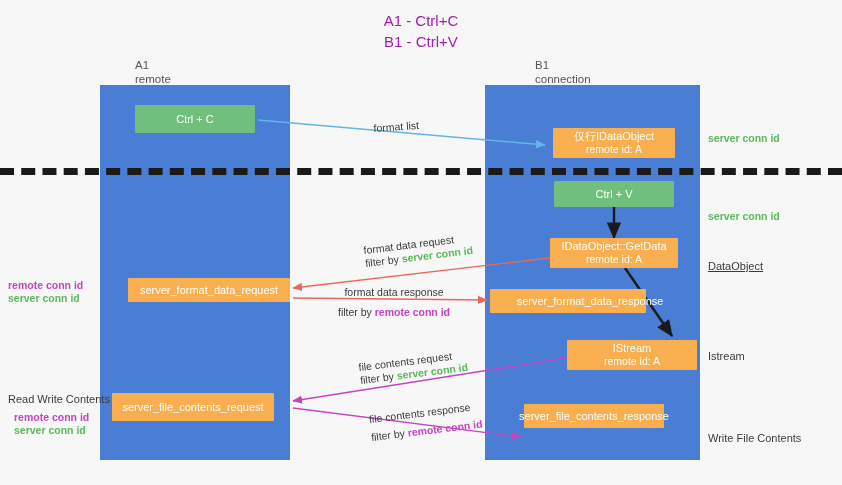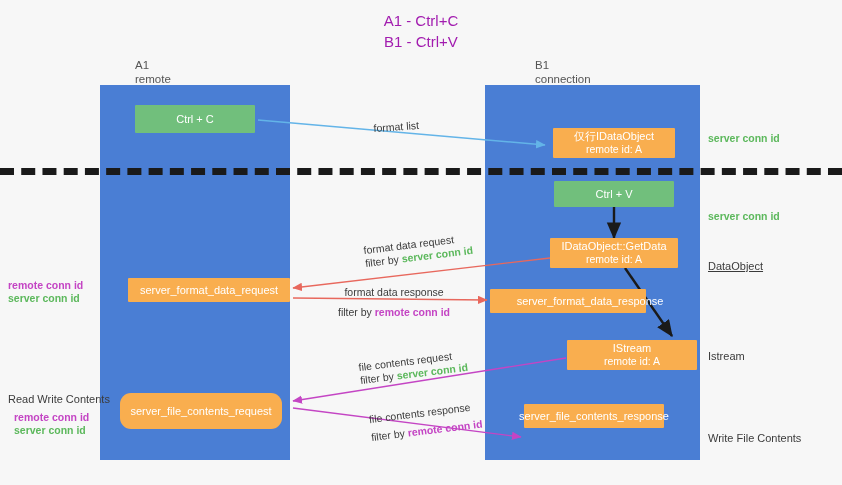--- a/index.html
+++ b/index.html
@@ -137,21 +137,21 @@
   </div>
 
   <div class="abs node orange" style="left:128px;top:278px;width:162px;height:24px;">
     <div>server_format_data_request</div>
   </div>
 
   <div class="abs node orange" style="left:490px;top:289px;width:156px;height:24px;padding-left:44px;">
     <div>server_format_data_response</div>
   </div>
 
-  <div class="abs node orange" style="left:120px;top:393px;width:162px;height:36px;border-radius:11px;">
+  <div class="abs node orange" style="left:112px;top:393px;width:162px;height:28px;">
     <div>server_file_contents_request</div>
   </div>
 
   <div class="abs node orange" style="left:524px;top:404px;width:140px;height:24px;">
     <div>server_file_contents_response</div>
   </div>
 
   <div class="abs lbl rot" style="left:374px;top:122px;transform:rotate(-4deg);">format list</div>
 
   <div class="abs rot" style="left:366px;top:244px;transform:rotate(-7deg);">

